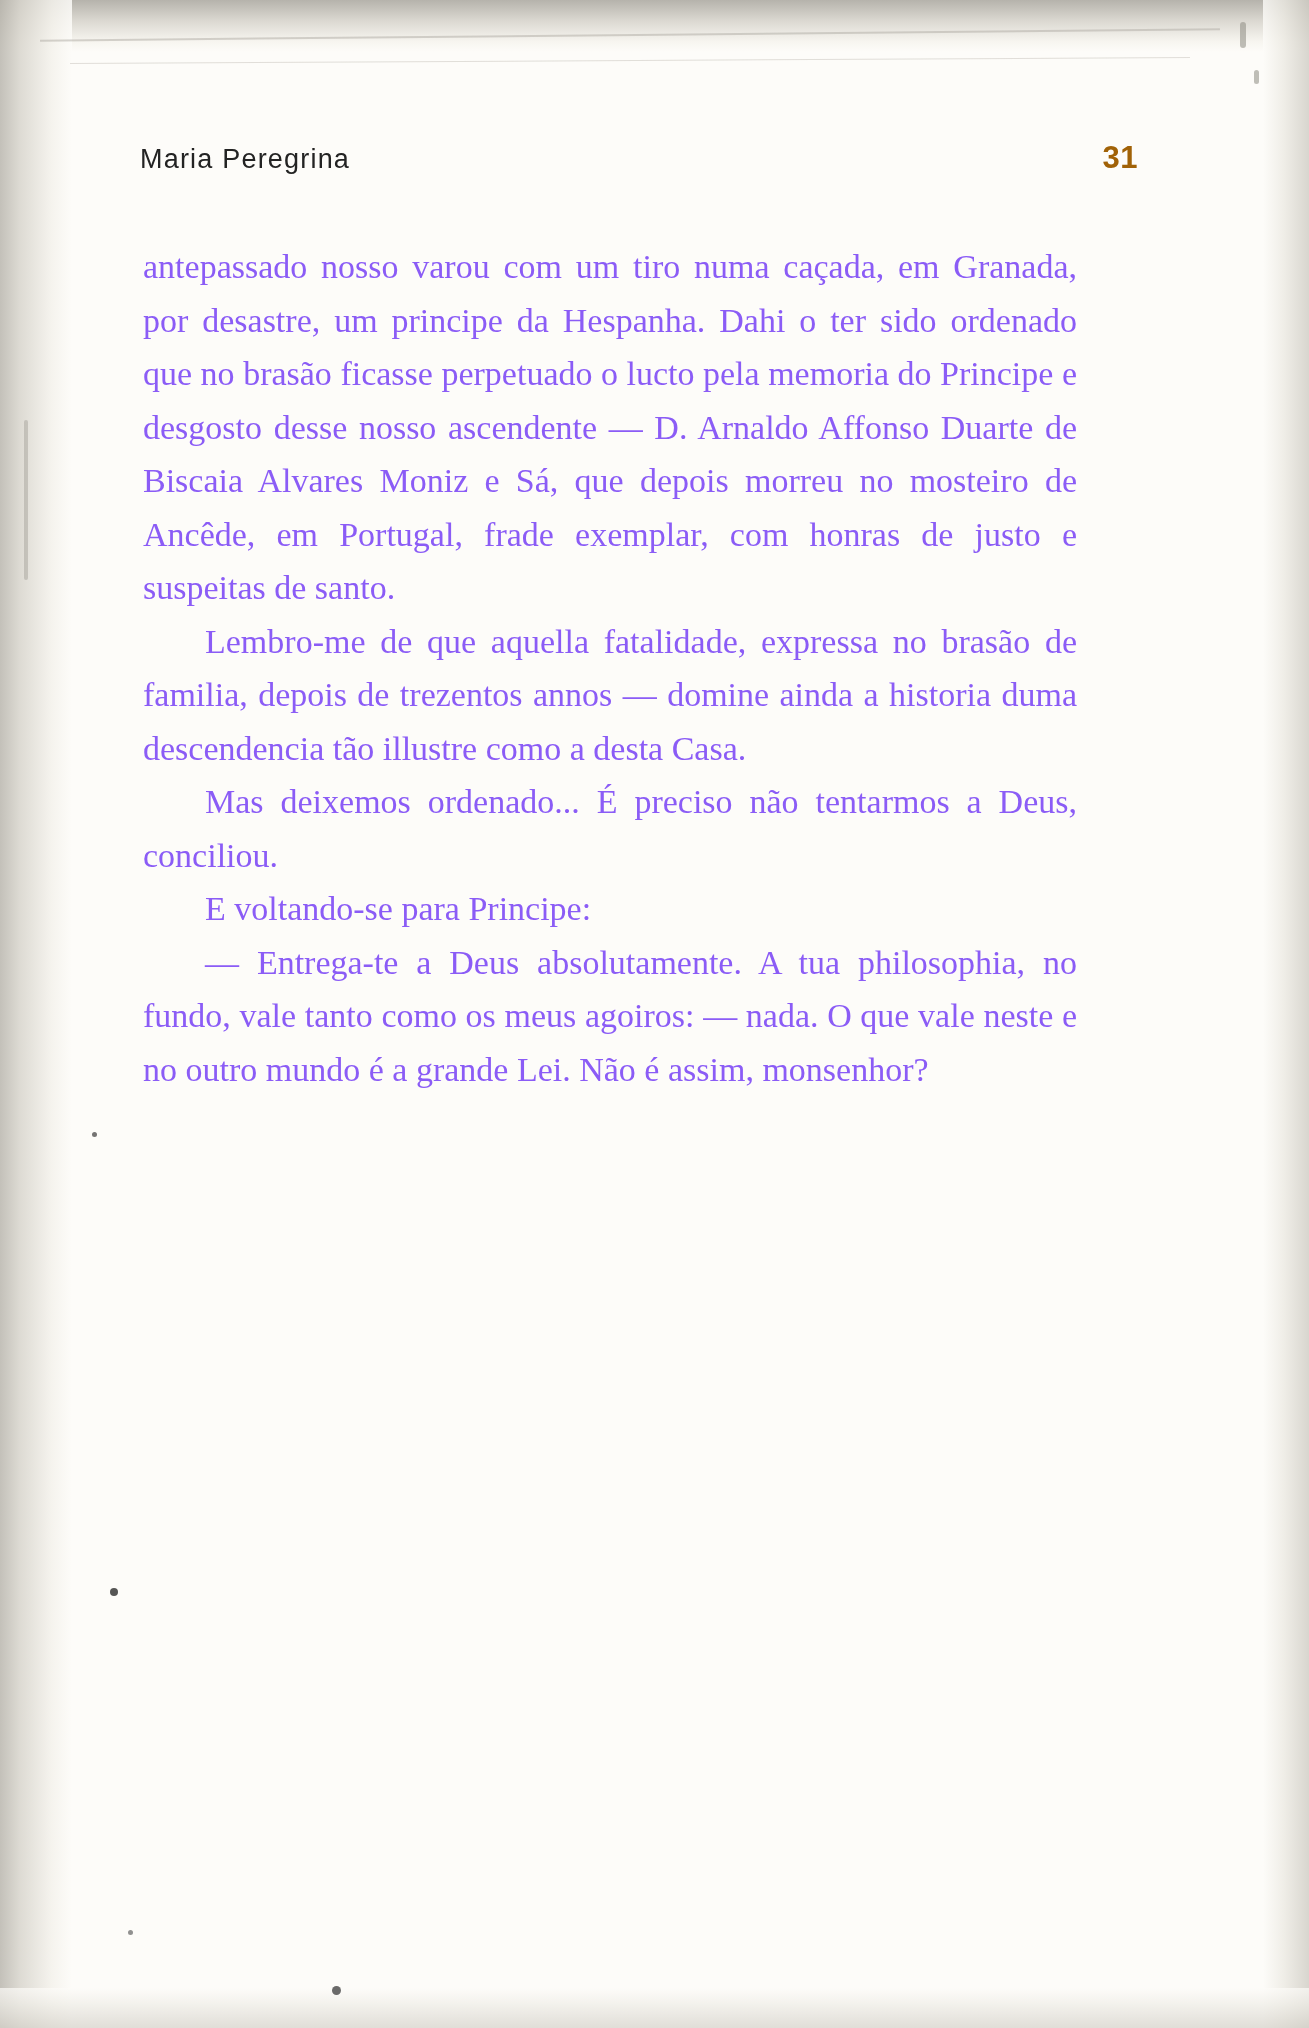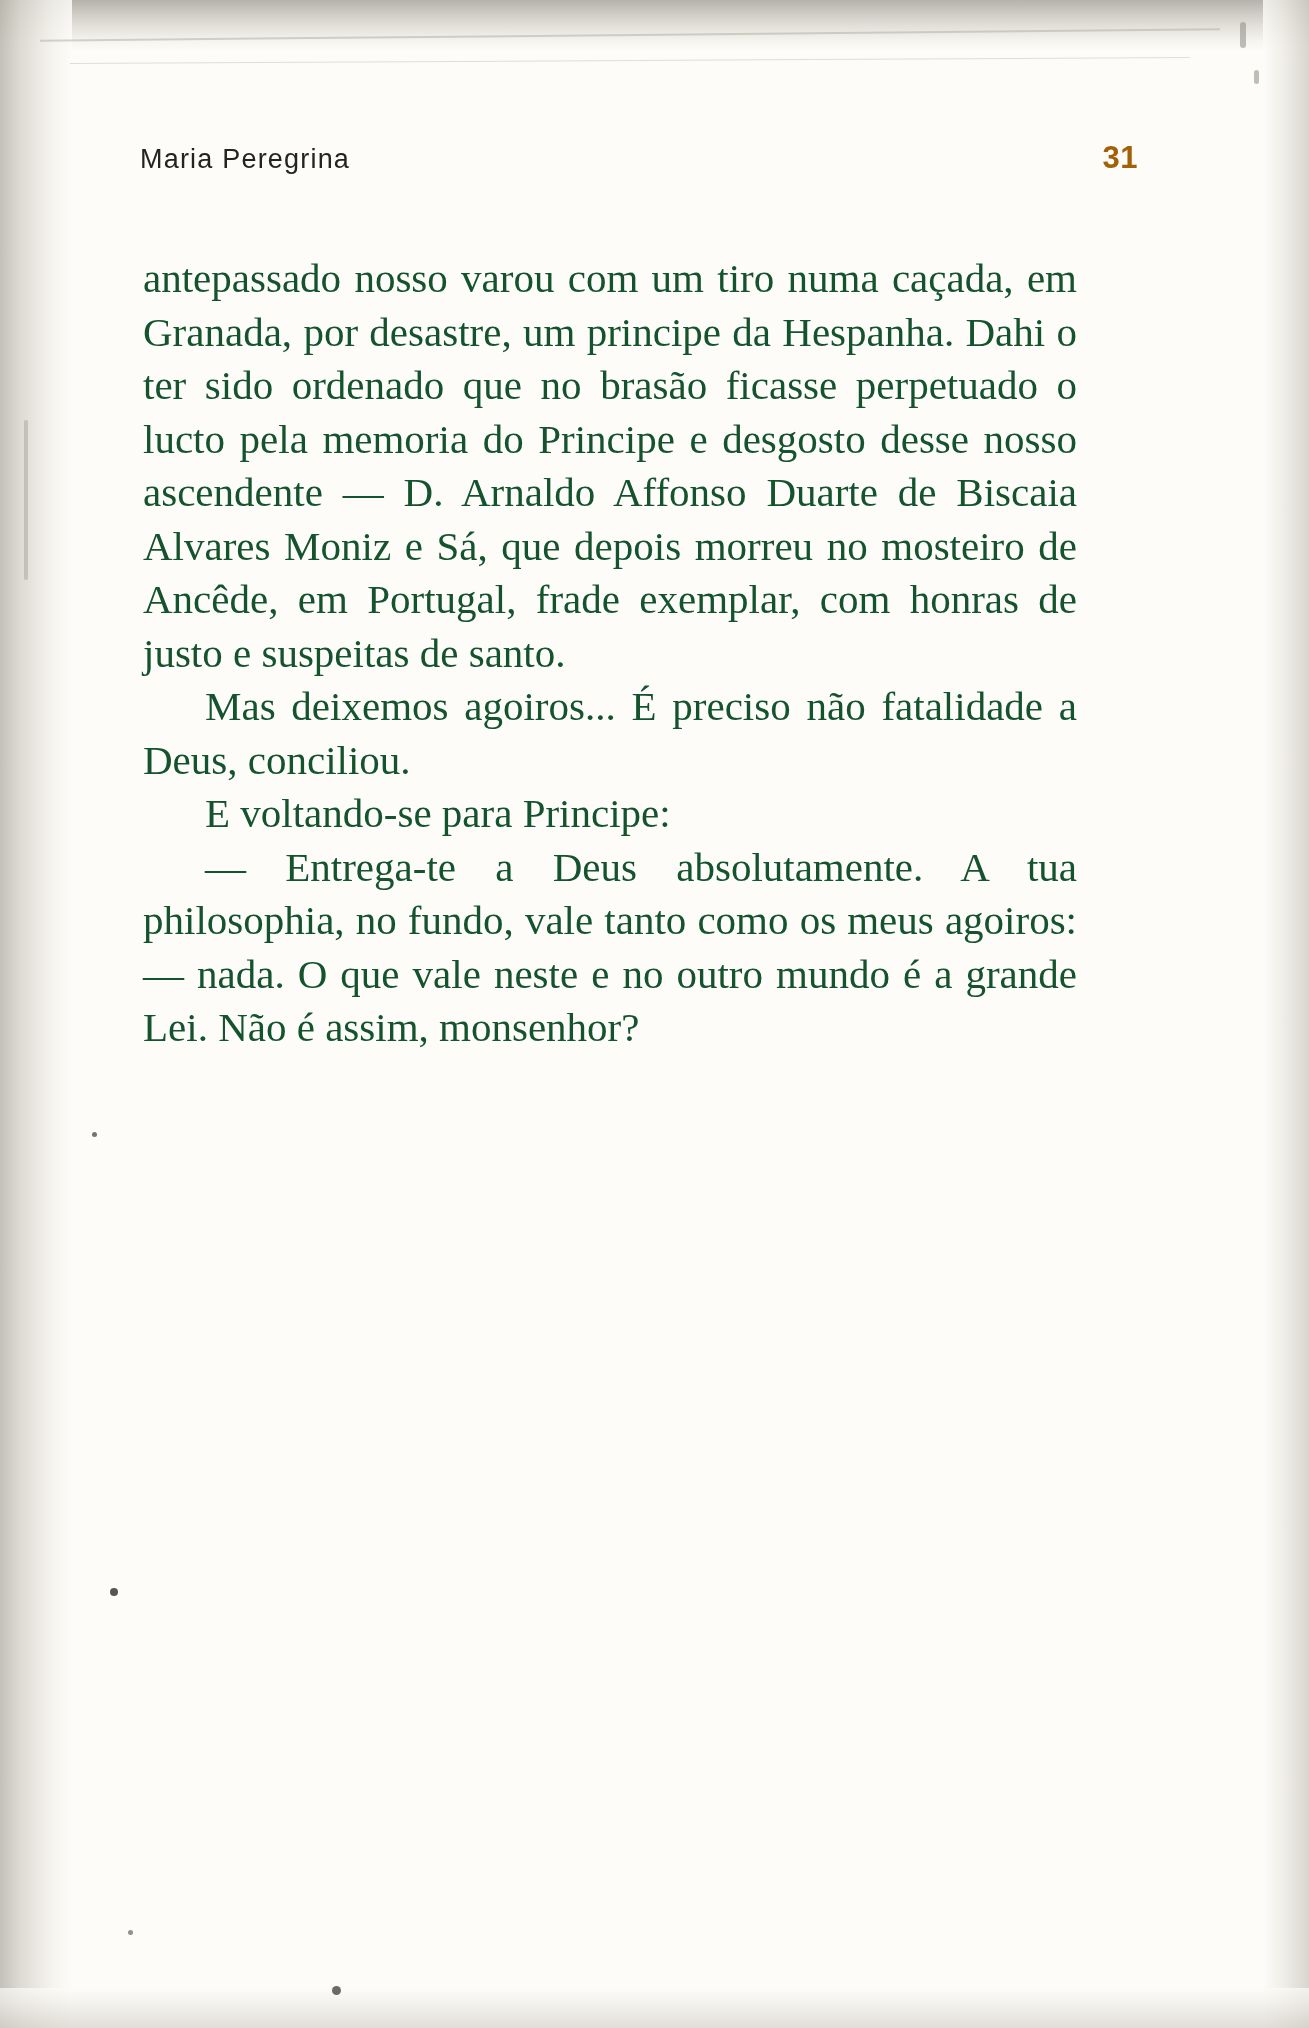--- a/index.html
+++ b/index.html
@@ -102,24 +102,24 @@
     font-size: 31px;
     font-weight: 700;
     letter-spacing: .5px;
     color: #a16207;
     padding-right: 22px;
   }
 
   .body-text {
     position: absolute;
     left: 143px;
-    top: 252px;
+    top: 240px;
     width: 934px;
-    color: #14532d;
-    font-size: 41px;
+    color: #8b5cf6;
+    font-size: 34px;
     line-height: 53.5px;
     text-align: justify;
     text-justify: inter-word;
   }
   .body-text p {
     margin: 0;
     text-indent: 0;
   }
   .body-text p.indent {
     text-indent: 62px;
@@ -180,21 +180,22 @@
 
 <div class="sheet">
 
   <div class="running-head">
     <span class="title">Maria Peregrina</span>
     <span class="folio">31</span>
   </div>
 
   <div class="body-text">
     <p>antepassado nosso varou com um tiro numa caçada, em Granada, por desastre, um principe da Hespanha. Dahi o ter sido ordenado que no brasão ficasse perpetuado o lucto pela memoria do Principe e desgosto desse nosso ascendente — D. Arnaldo Affonso Duarte de Biscaia Alvares Moniz e Sá, que depois morreu no mosteiro de Ancêde, em Portugal, frade exemplar, com honras de justo e suspeitas de santo.</p>
-    <p class="indent">Mas deixemos agoiros... É preciso não fatalidade a Deus, conciliou.</p>
+    <p class="indent">Lembro-me de que aquella fatalidade, expressa no brasão de familia, depois de trezentos annos — domine ainda a historia duma descendencia tão illustre como a desta Casa.</p>
+    <p class="indent">Mas deixemos ordenado... É preciso não tentarmos a Deus, conciliou.</p>
     <p class="indent">E voltando-se para Principe:</p>
     <p class="indent">— Entrega-te a Deus absolutamente. A tua philosophia, no fundo, vale tanto como os meus agoiros: — nada. O que vale neste e no outro mundo é a grande Lei. Não é assim, monsenhor?</p>
   </div>
 
   <div class="mark-dot-left"></div>
   <div class="mark-tick-left"></div>
   <div class="mark-dot-bottom"></div>
   <div class="mark-dot-bottom2"></div>
 </div>
 

